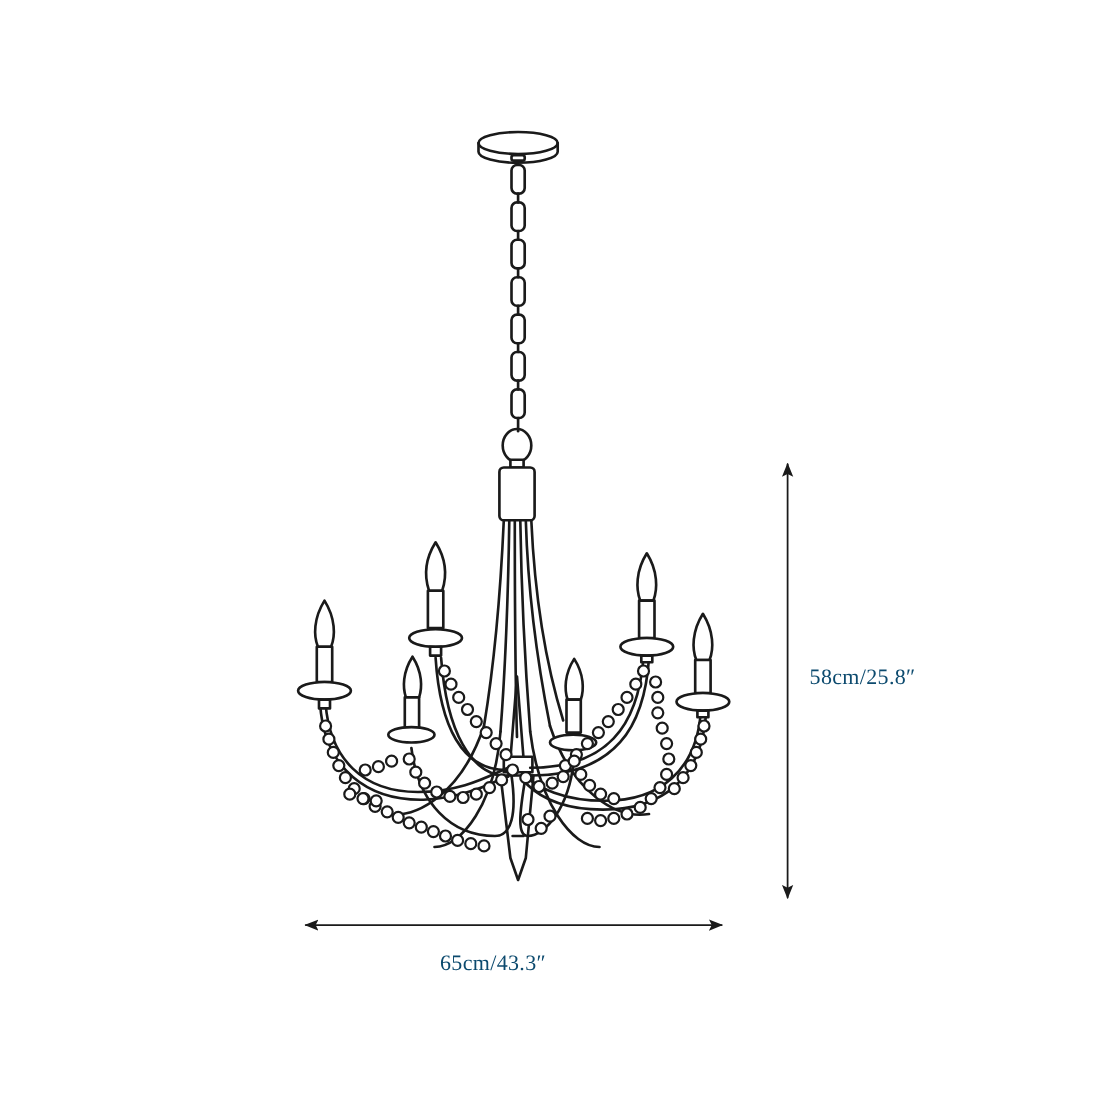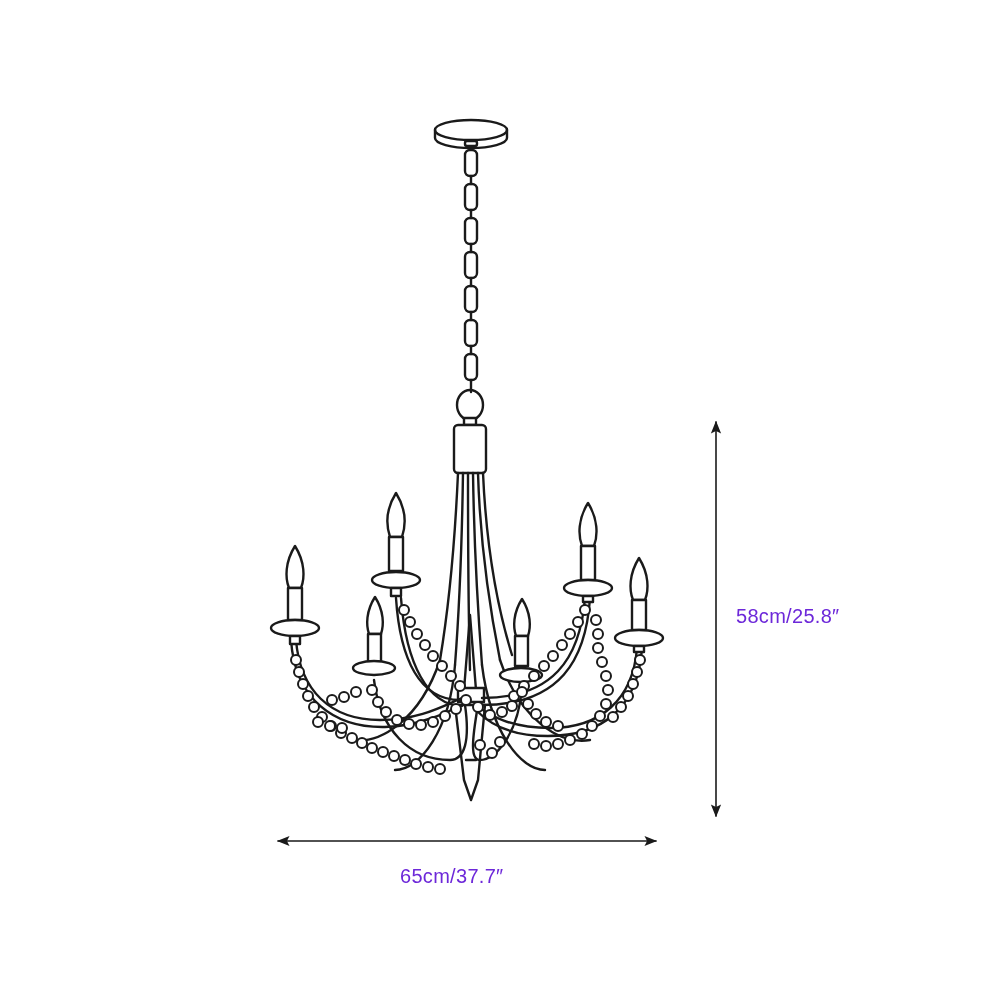--- a/index.html
+++ b/index.html
@@ -1,18 +1,18 @@
 <!DOCTYPE html>
 <html><head>
   <meta charset="utf-8">
   <style>
     html, body { margin: 0; padding: 0; background: #ffffff; }
     body { width: 1000px; height: 1000px; position: relative; overflow: hidden; font-family: "Liberation Sans", sans-serif; }
     #canvas { position: absolute; left: 0; top: 0; width: 1000px; height: 1000px; }
-    .dim-label { position: absolute; font-family: Liberation Sans, sans-serif; font-size: 20px; color: #6d28d9; letter-spacing: 0.3px; white-space: nowrap; }
+    .dim-label { position: absolute; font-family: Liberation Serif, serif; font-size: 20px; color: #0c4a6e; letter-spacing: 0.3px; white-space: nowrap; }
     #height-label { left: 736px; top: 605px; }
     #width-label { left: 400px; top: 865px; }
   </style>
 </head>
 <body>
 
 <svg id="canvas" viewBox="0 0 1000 1000" xmlns="http://www.w3.org/2000/svg">
   <defs>
     <marker id="arrow" viewBox="0 0 10 10" refX="9" refY="5" markerWidth="8" markerHeight="8" orient="auto-start-reverse">
       <path d="M0,1 L10,5 L0,9 L2,5 Z" fill="#1a1a1a"></path>
@@ -220,13 +220,13 @@
     </g>
 
     <g stroke="#1a1a1a" stroke-width="1.6">
       <line x1="716" y1="422" x2="716" y2="816" marker-start="url(#arrow)" marker-end="url(#arrow)"></line>
       <line x1="278" y1="841" x2="656" y2="841" marker-start="url(#arrow)" marker-end="url(#arrow)"></line>
     </g>
   </g>
 </svg>
 
 <div id="height-label" class="dim-label">58cm/25.8″</div>
-<div id="width-label" class="dim-label">65cm/37.7″</div>
+<div id="width-label" class="dim-label">65cm/43.3″</div>
 
 </body></html>

